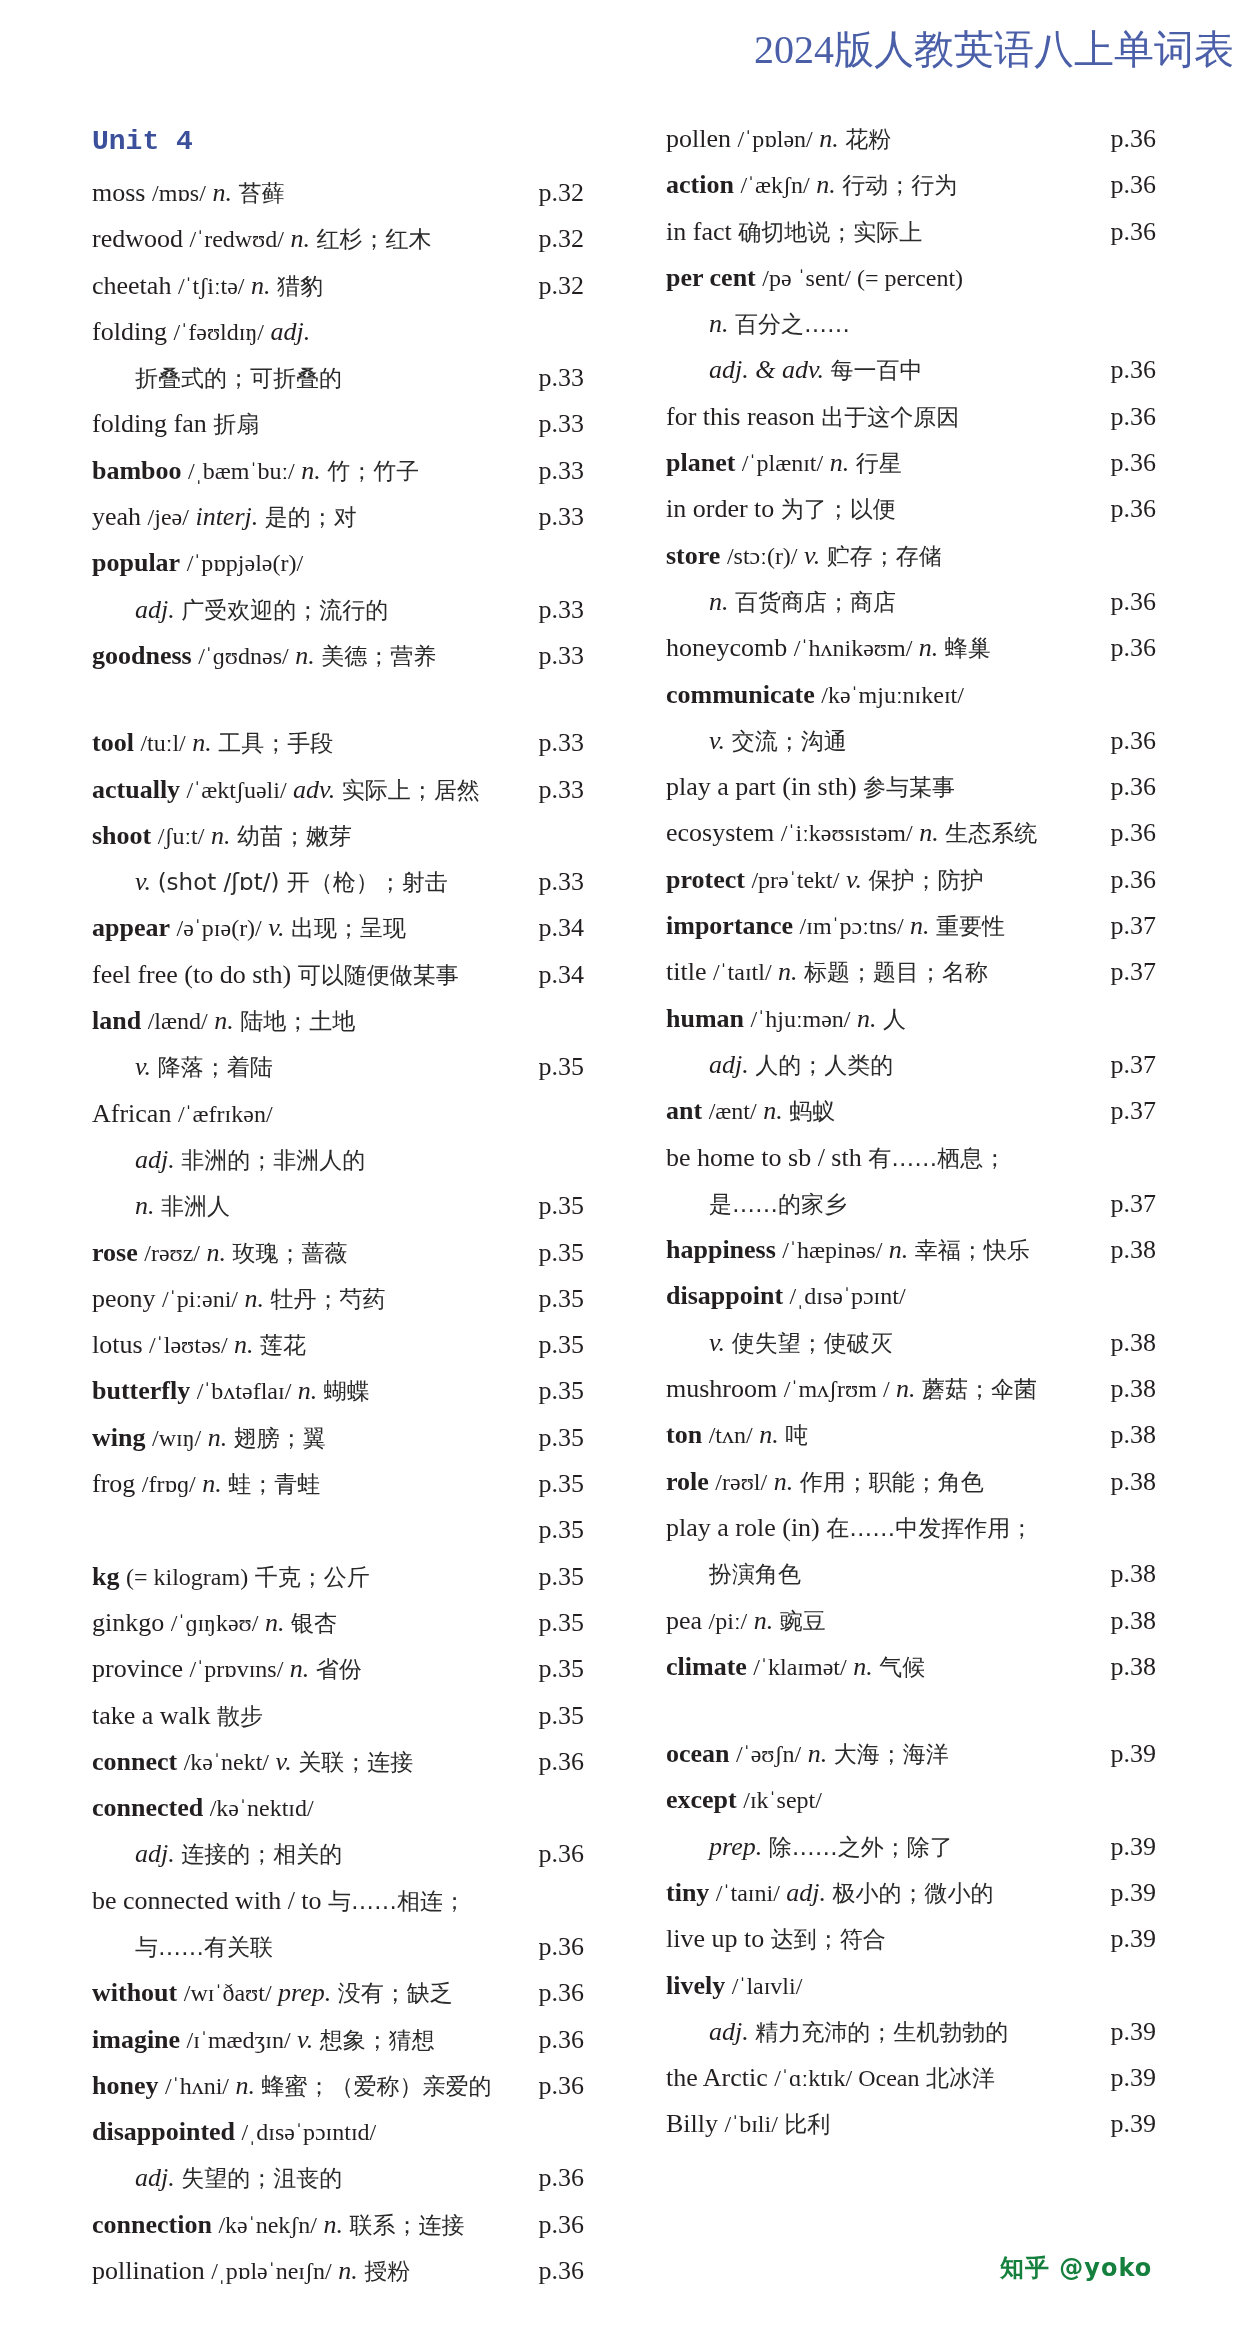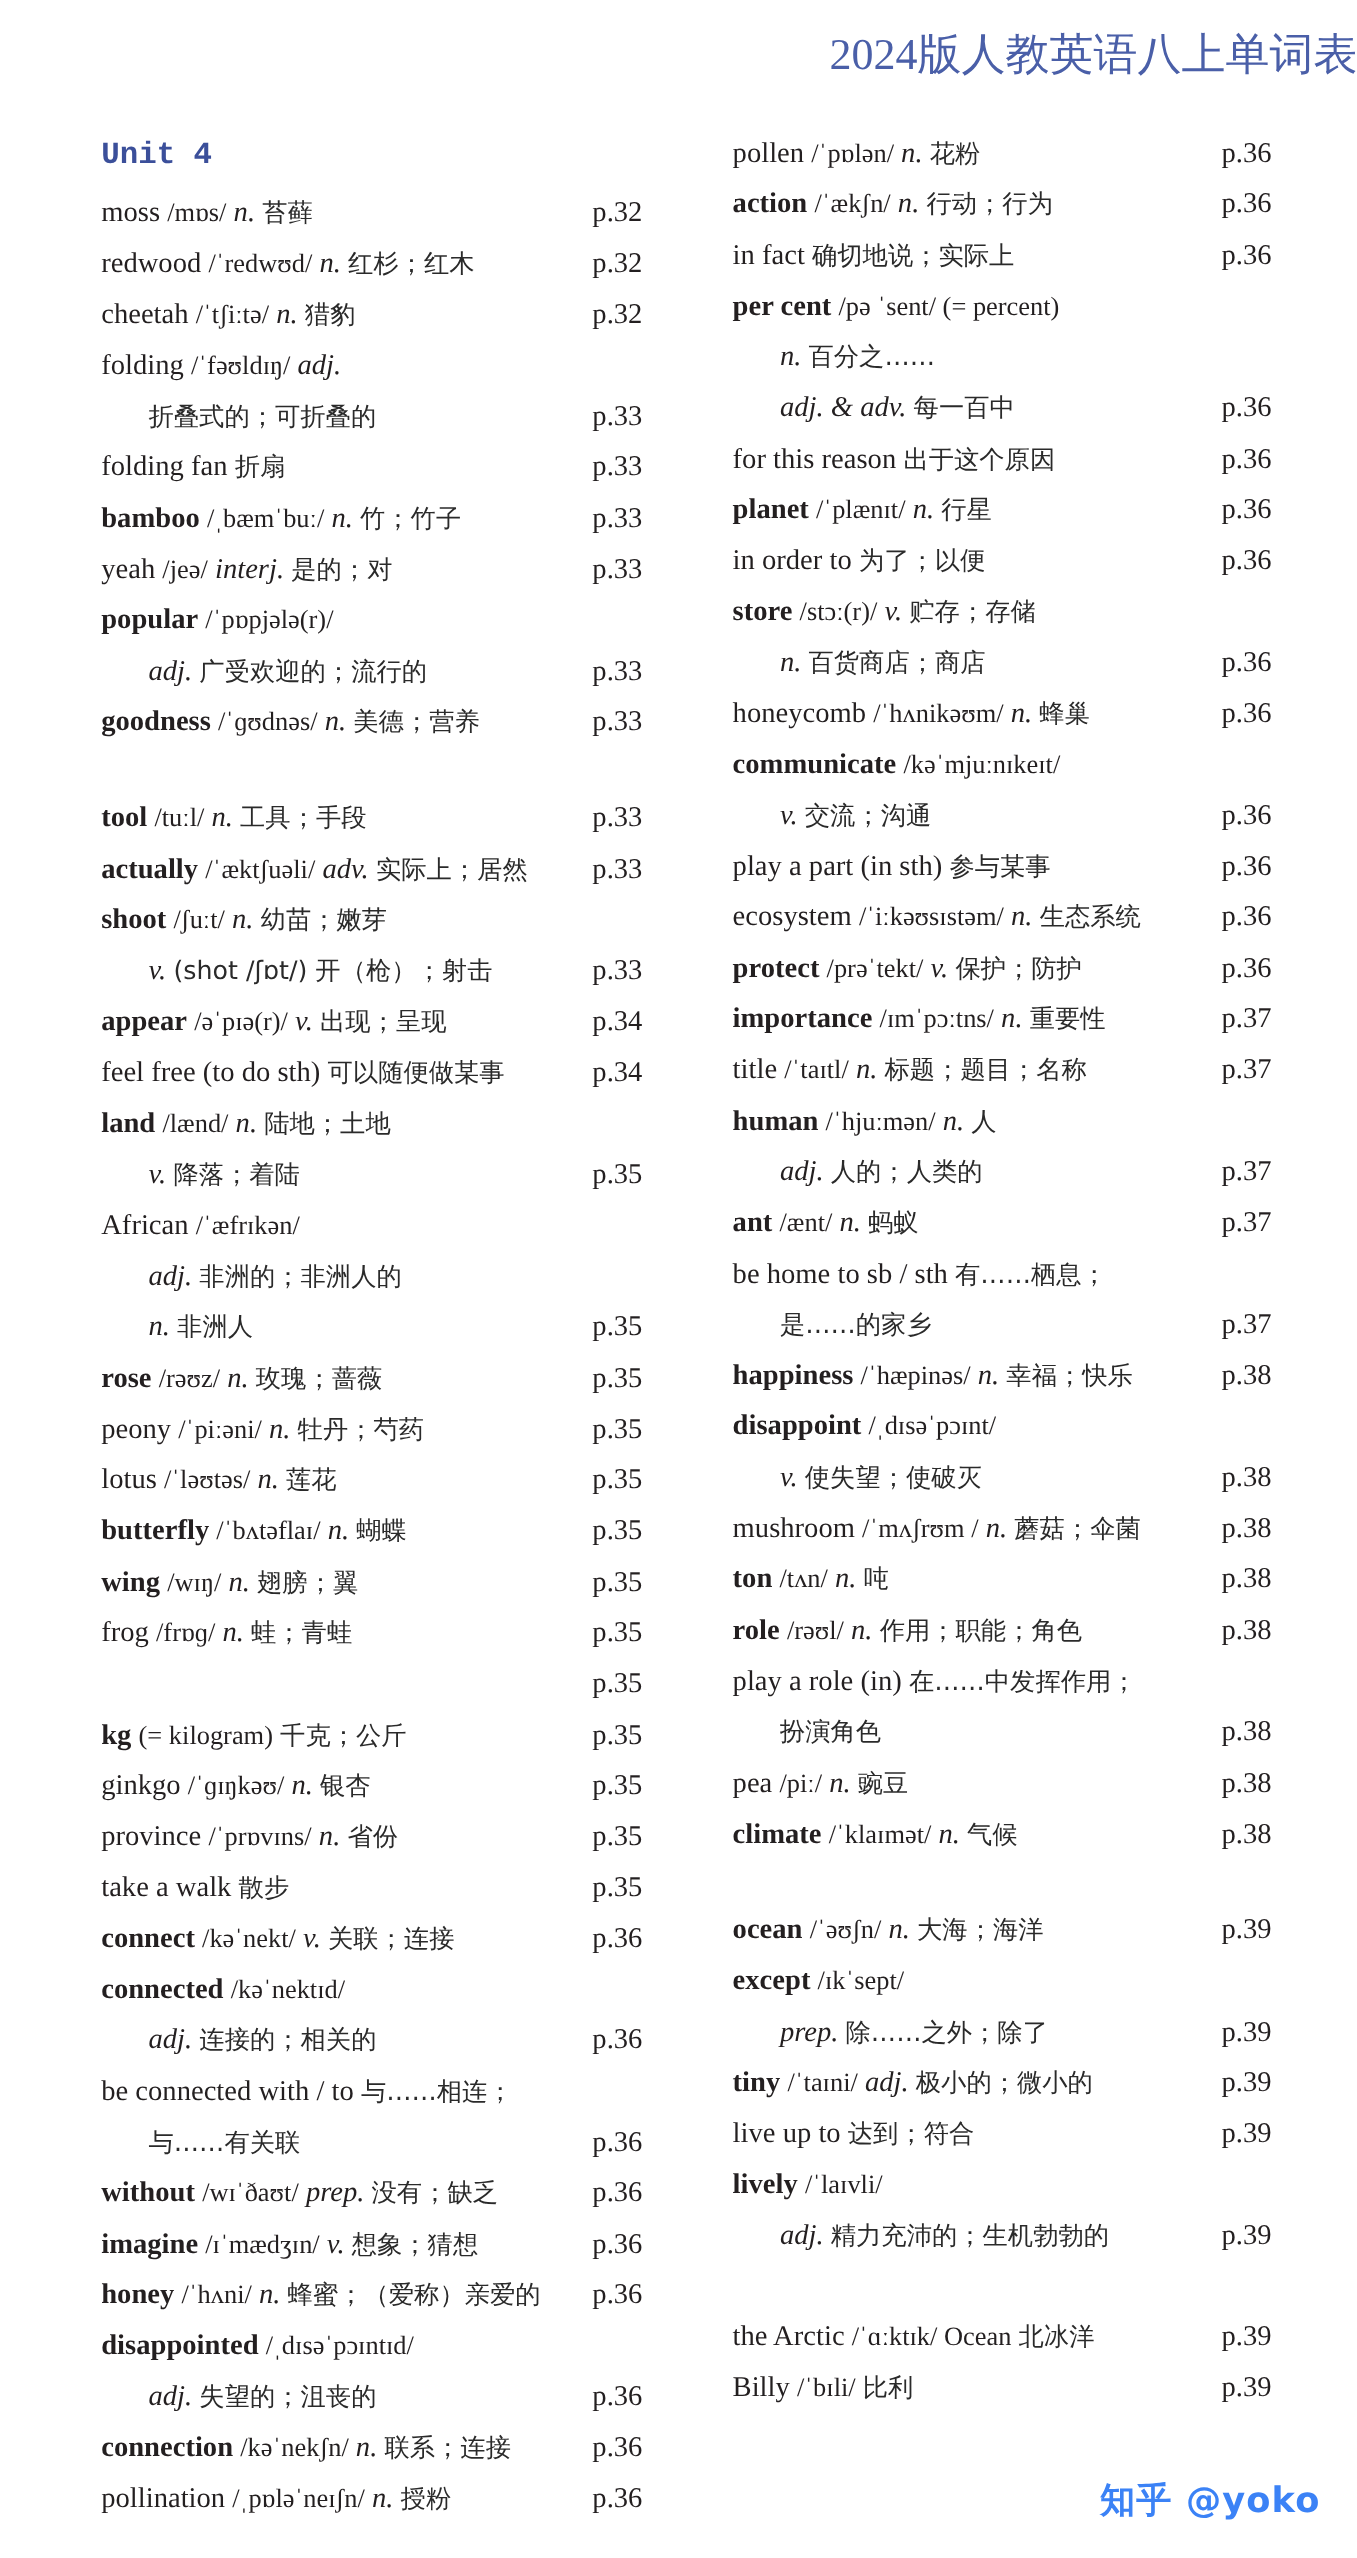--- a/index.html
+++ b/index.html
@@ -6,32 +6,32 @@
   body { width: 1234px; height: 2325px; position: relative; overflow: hidden;
          font-family: "Liberation Serif", "DejaVu Serif", serif; color: #231f20; }
   .title { position: absolute; top: 22px; left: 0; width: 1234px; text-align: right;
            font-size: 40px; color: #4a5fa8; font-family: "Liberation Serif", serif; letter-spacing: 0px; }
   .col { position: absolute; }
   .col-left { left: 92px; top: 124px; width: 492px; }
   .col-right { left: 666px; top: 116px; width: 500px; }
   .unit { font-size: 28px; font-weight: bold; color: #3b4f9a; height: 46px; line-height: 36px; font-family: Liberation Mono, monospace; }
   .row { position: relative; height: 46.3px; line-height: 46px; font-size: 26px; white-space: nowrap; }
   .row.gap { margin-top: 41px; }
-  .row.gap2 { margin-top: 46px; }
+  .row.gap2 { }
   .row .txt { display: inline-block; }
   .row.indent .txt { padding-left: 43px; }
   .w { }
   .w.b { font-weight: bold; }
   .ph { font-size: 24px; }
   .pos { font-style: italic; }
   .zh { font-family: "DejaVu Sans", sans-serif; font-size: 23px; color: #2a2a2a; }
   .pg { position: absolute; right: 0; top: 0; font-size: 26px; }
   .col-left .pg { right: 0; }
   .col-right .pg { right: 10px; }
-  .watermark { position: absolute; left: 1000px; top: 2252px; font-size: 32px; color: #3b82f6;
+  .watermark { position: absolute; left: 1000px; top: 2252px; font-size: 24px; color: #15803d;
                font-family: "DejaVu Sans", sans-serif; font-weight: bold; letter-spacing: 1px; }
 </style>
 </head>
 <body>
 
 <div class="title">2024版人教英语八上单词表</div>
 
 <div class="col col-left">
   <div class="unit">Unit 4</div>
   <div id="left-rows">

